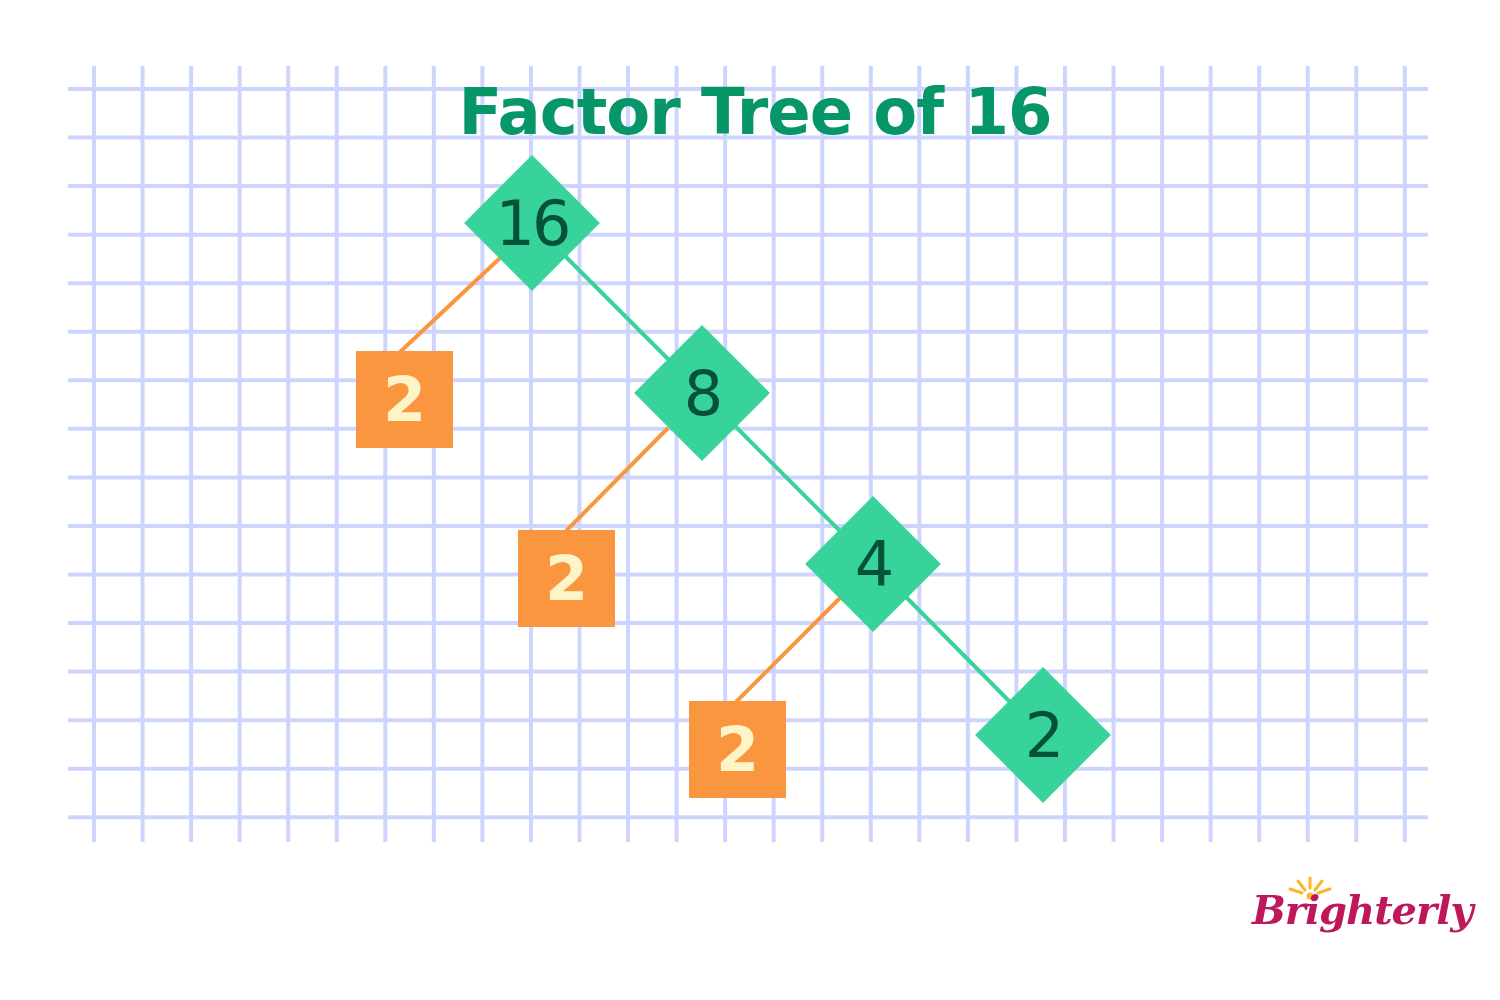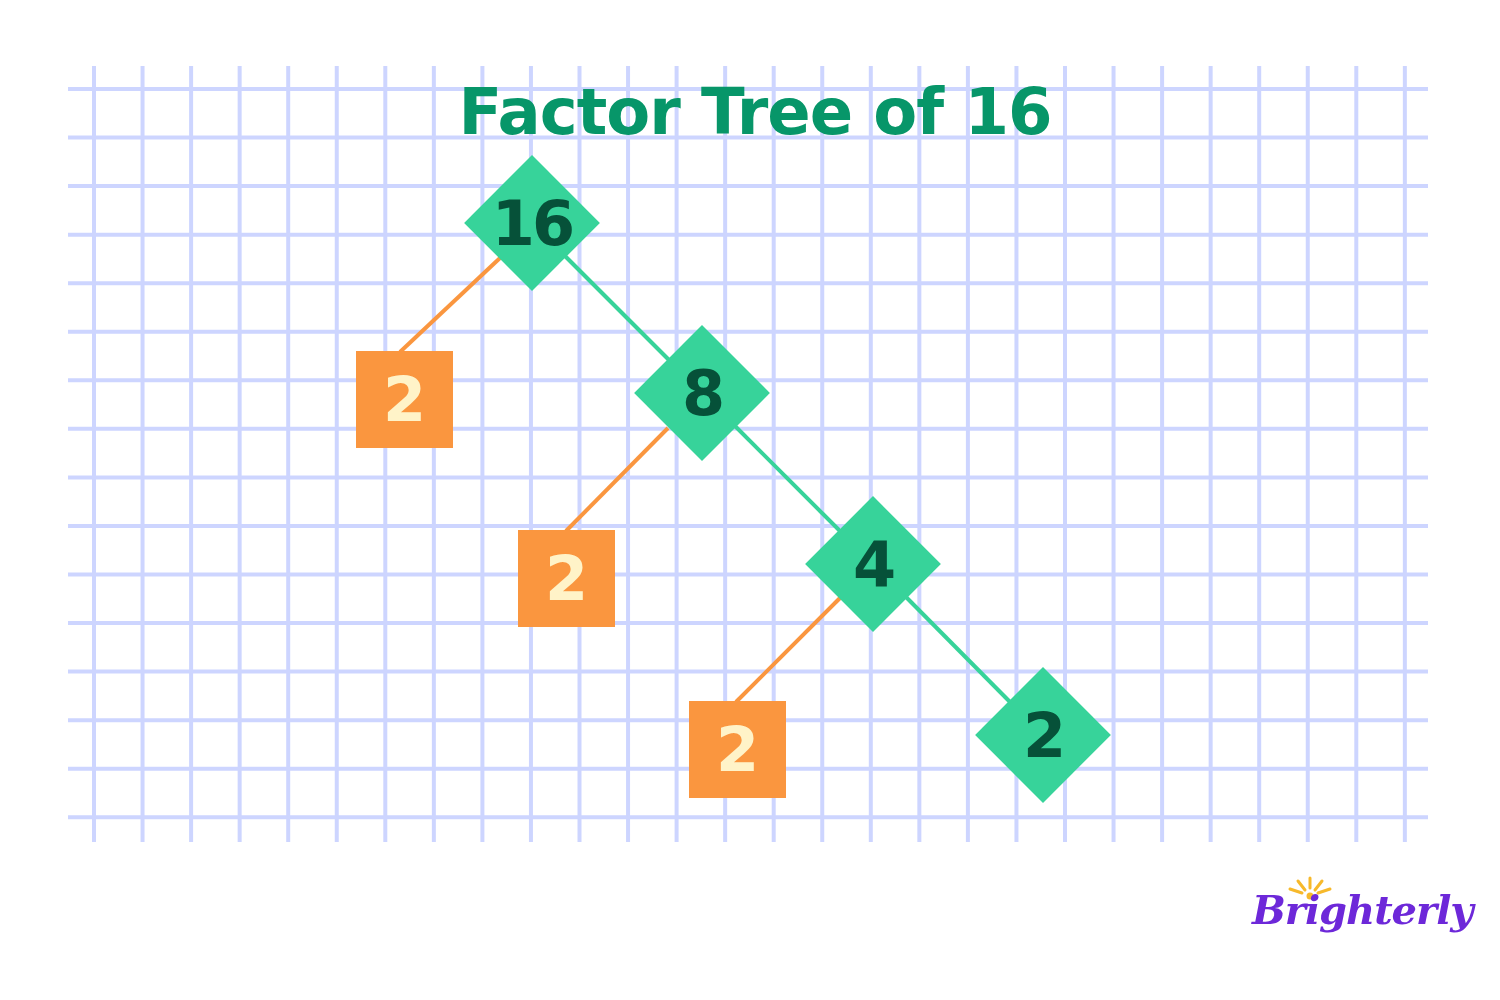--- a/index.html
+++ b/index.html
@@ -15,37 +15,37 @@
       font-weight: bold; font-size: 64px; letter-spacing: -1px;
       color: #079669; line-height: 80px;
     }
     .diamond {
       position: absolute; width: 96px; height: 96px;
       background: #37d39a; transform: rotate(45deg);
     }
     .diamond-label {
       position: absolute; width: 140px; height: 140px;
       display: flex; align-items: center; justify-content: center;
-      font-family: "DejaVu Sans", sans-serif; font-weight: bold;
+      font-family: "DejaVu Sans", sans-serif; font-weight: normal;
       font-size: 62px; color: #065139; letter-spacing: -3px;
     }
     .square {
       position: absolute; width: 97px; height: 97px;
       background: #fa963f;
       display: flex; align-items: center; justify-content: center;
       font-family: "DejaVu Sans", sans-serif; font-weight: bold;
       font-size: 62px; color: #fff3c8;
     }
     .logo {
       position: absolute; left: 1252px; top: 872px; width: 190px; height: 70px;
     }
     .logo-text {
       position: absolute; left: 0; top: 14px;
       font-family: "DejaVu Serif", serif; font-style: italic; font-weight: bold;
-      font-size: 40px; color: #6d28d9; letter-spacing: -1px;
+      font-size: 40px; color: #be185d; letter-spacing: -1px;
     }
   </style>
 </head>
 <body>
 
 <svg id="grid" width="1500" height="1000" xmlns="http://www.w3.org/2000/svg">
   <g id="grid-lines">
       <line x1="94" x2="94" y1="66" y2="842" stroke="#cdd5ff" stroke-width="4"></line>
       <line x1="142.55" x2="142.55" y1="66" y2="842" stroke="#cdd5ff" stroke-width="4"></line>
       <line x1="191.1" x2="191.1" y1="66" y2="842" stroke="#cdd5ff" stroke-width="4"></line>

